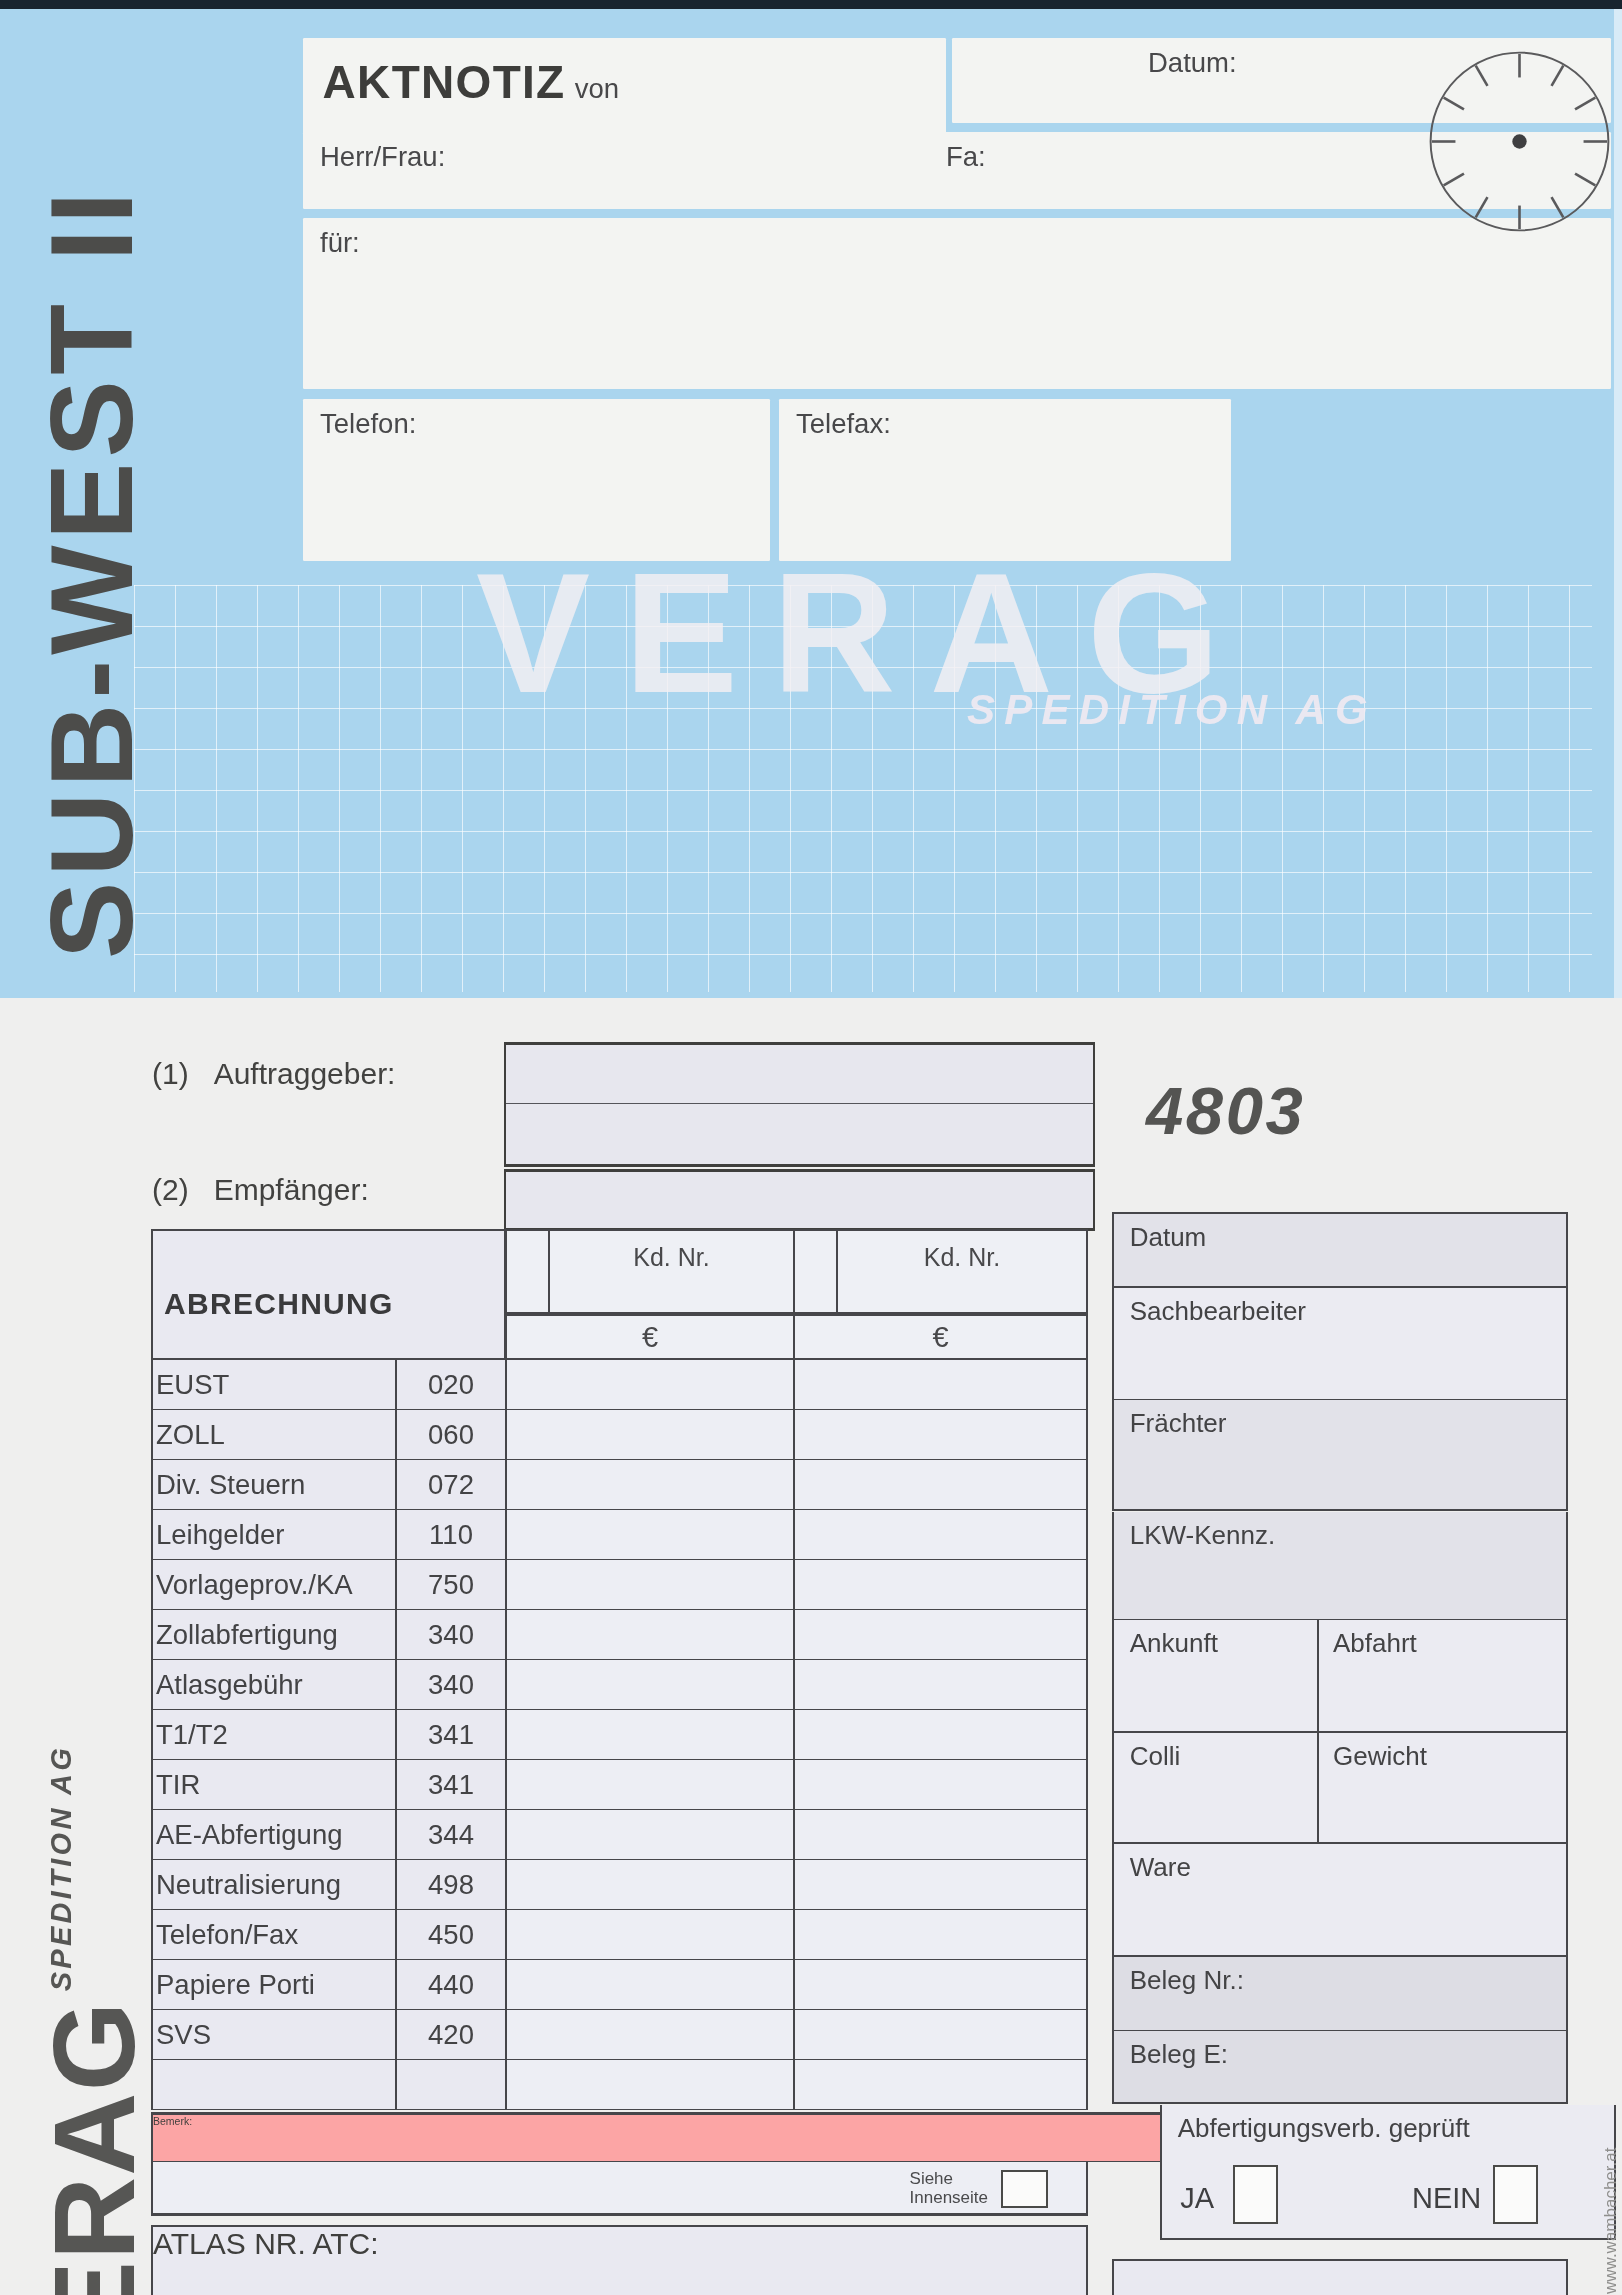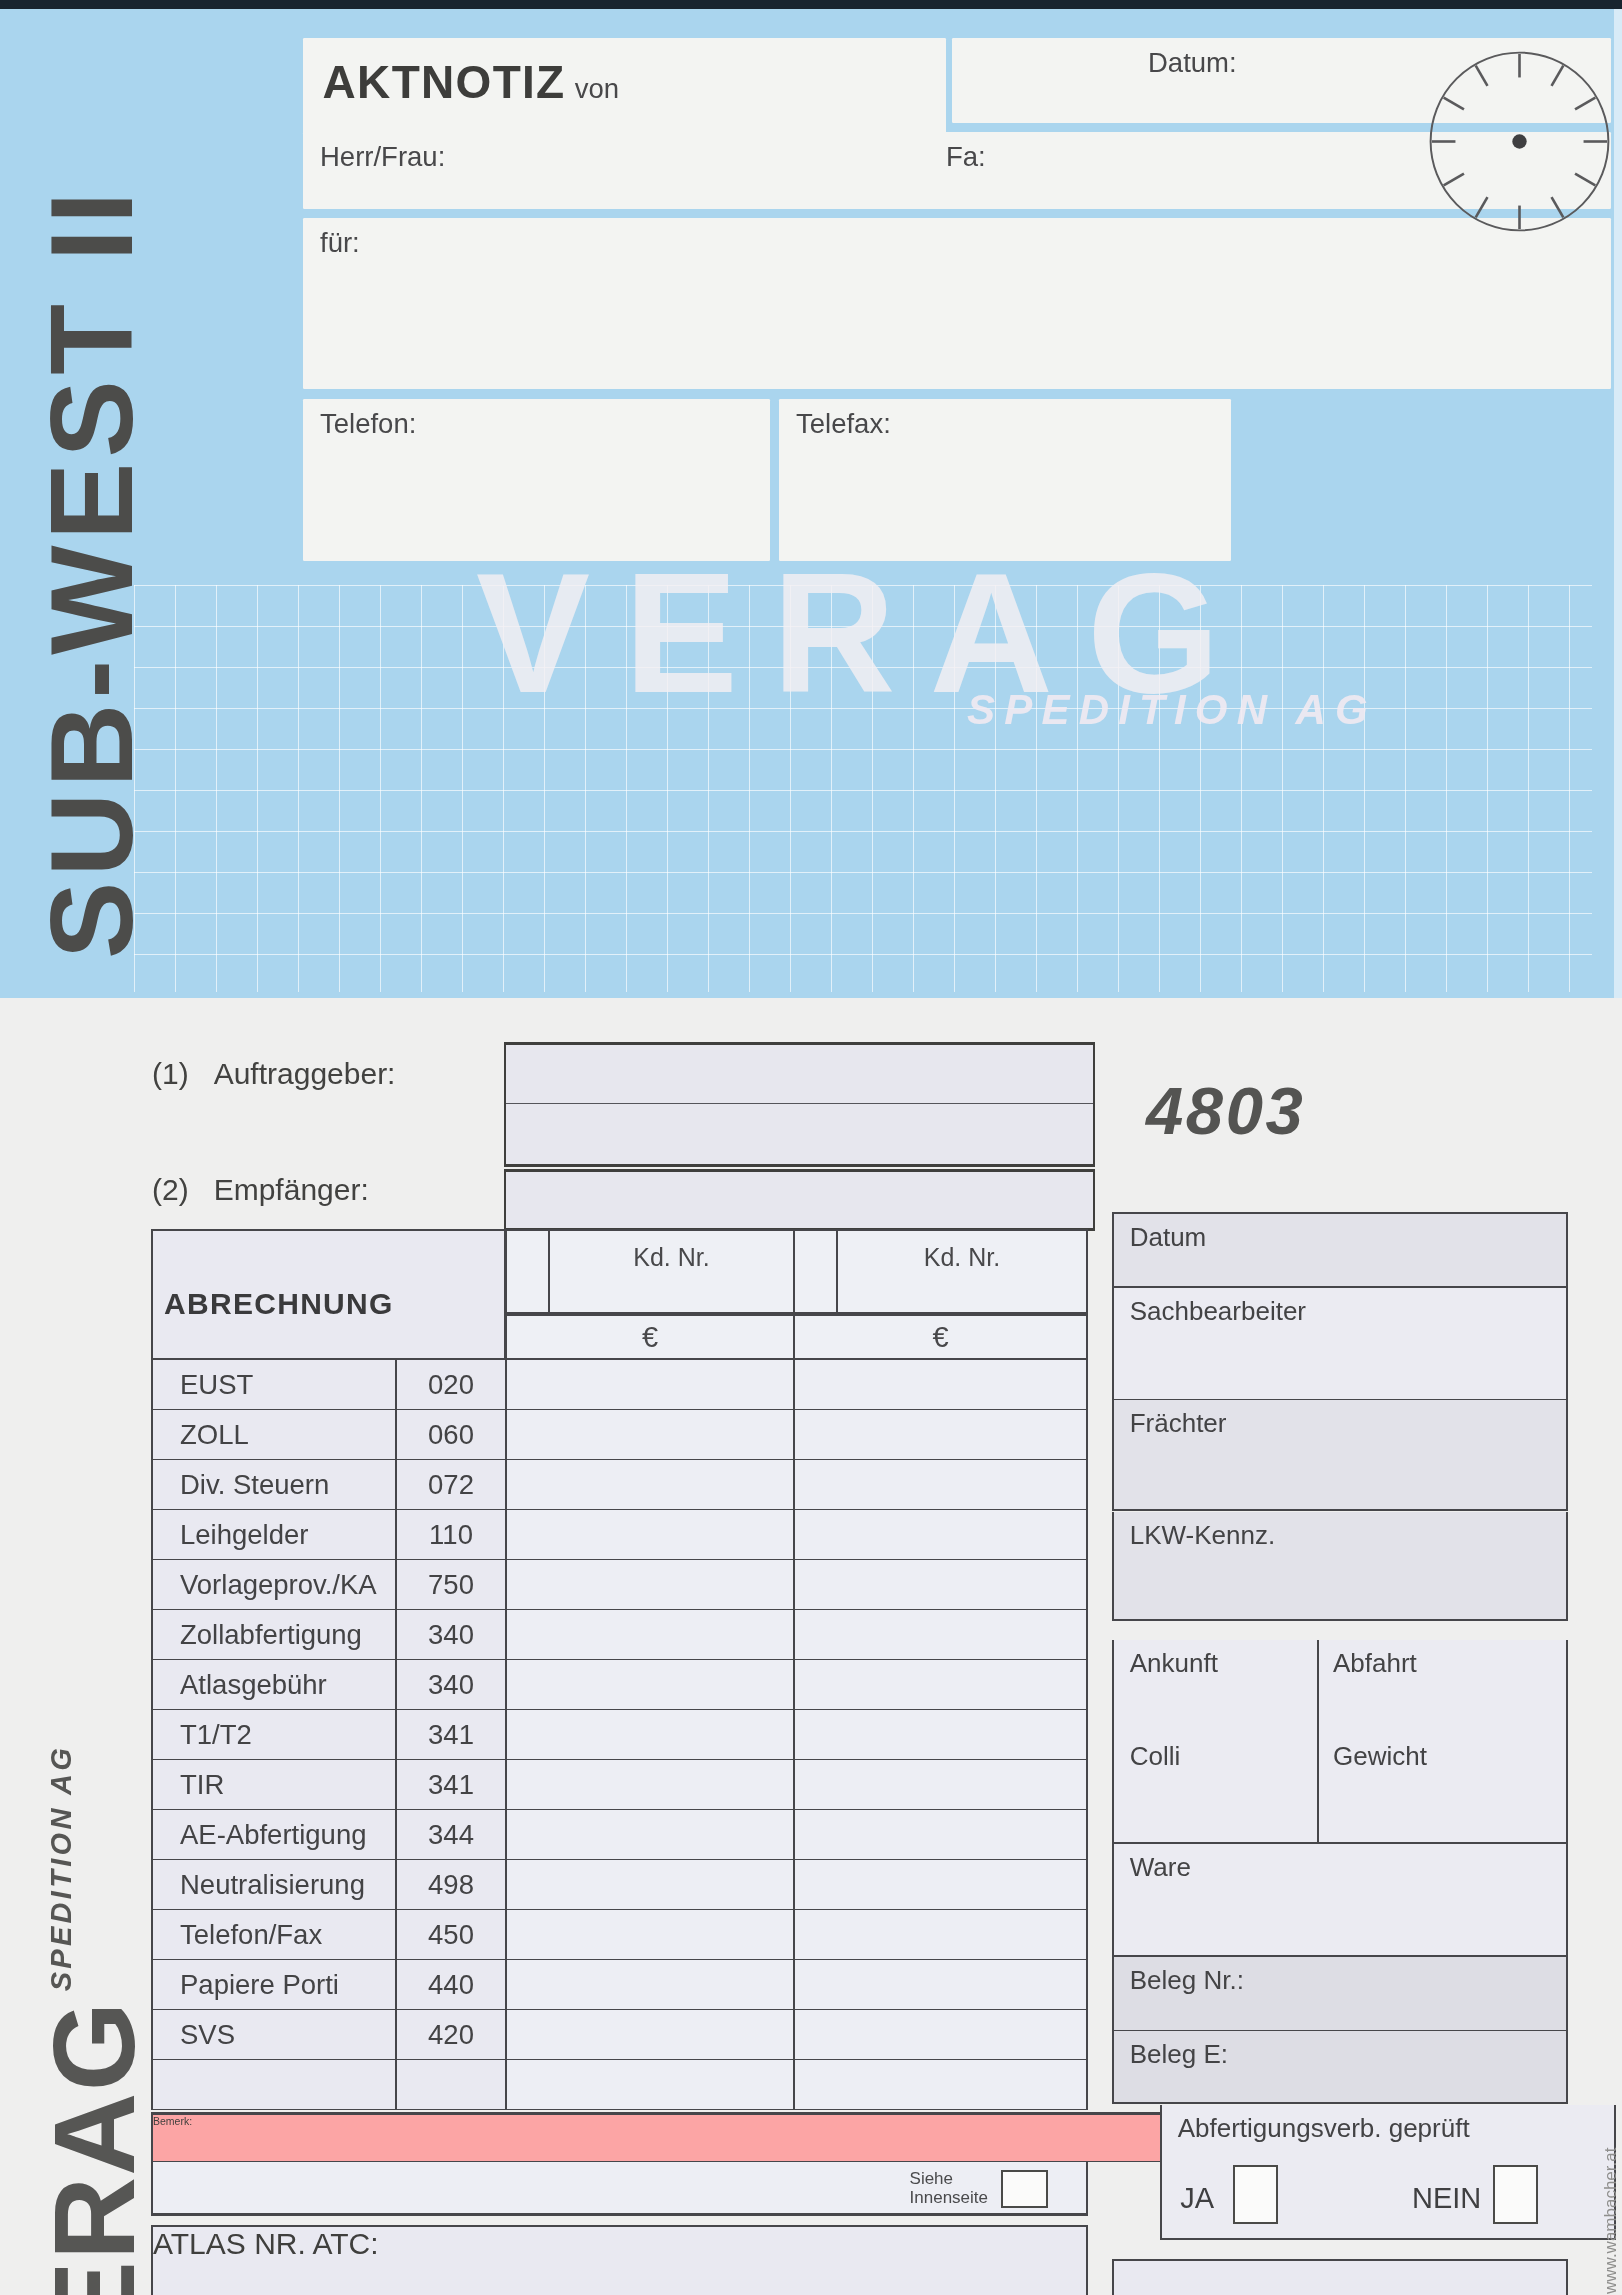--- a/index.html
+++ b/index.html
@@ -51,21 +51,21 @@
   .addr-split{position:absolute;left:0;right:0;top:58px;height:1.3px;background:#55555a;}
   
   .tbl{position:absolute;left:151px;top:1229px;width:937px;}
   .cell{position:absolute;background:#e9e9f1;border:2px solid #46464a;box-sizing:border-box;}
   .cell.light{background:#eef0f5;}
   .abrech-lbl{position:absolute;width:100%;top:56px;font-size:30px;font-weight:700;letter-spacing:1.3px;color:#3a3a3c;padding-left:11px;}
   .ctr{position:absolute;width:100%;text-align:center;font-size:25px;color:#48484a;}
   .t-rows{position:absolute;left:0;top:131px;width:937px;display:flex;flex-direction:column;}
   .t-row{display:flex;height:50px;box-sizing:border-box;}
   .t-row>div{box-sizing:border-box;border:1.3px solid #46464a;border-top:none;background:#e9e9f1;display:flex;align-items:center;}
-  .t-row .c0{width:245px;border-left-width:2.6px;padding-left:27px;font-size:27.5px;color:#434345;}
+  .t-row .c0{width:245px;border-left-width:2.6px;padding-left:3px;font-size:27.5px;color:#434345;}
   .t-row .c1{width:110px;justify-content:center;font-size:27.5px;color:#434345;}
   .t-row .c2{width:288px;background:#edeef4;}
   .t-row .c3{width:294px;border-right-width:2.6px;background:#edeef4;}
   .bemerk-box{position:absolute;left:0;top:883px;width:1029px;height:50px;background:#fca5a5;border:2px solid #46464a;border-width:3.3px 2.6px 1.3px 2.6px;box-sizing:border-box;}
   .siehe-box{position:absolute;left:0;top:933px;width:937px;height:54px;background:#edeef4;border:2px solid #46464a;border-width:0 2.6px 3.3px 2.6px;box-sizing:border-box;}
   .siehe-txt{position:absolute;right:98px;top:6.5px;font-size:17px;line-height:1.15;text-align:left;color:#4a4a4c;}
   .siehe-cb{position:absolute;right:38px;top:7.9px;width:43px;height:34px;border-width:2px;}
   .atlas-box{position:absolute;left:0;top:996px;width:937px;height:122px;background:#e9e9f1;border:2.6px solid #46464a;box-sizing:border-box;}
   .atlas-box .c-lbl{font-size:30px;top:31px;}
   
@@ -297,21 +297,21 @@
     </div>
     <div class="p-row fill-b" style="top:76px;height:113px;">
       <div class="c-lbl">Sachbearbeiter</div>
     </div>
     <div class="p-row fill-a" style="top:188px;height:111px;">
       <div class="c-lbl">Frächter</div>
     </div>
     <div class="p-row fill-a" style="top:300px;height:109px;">
       <div class="c-lbl">LKW-Kennz.</div>
     </div>
-    <div class="p-row fill-b" style="top:428px;height:113px;">
+    <div class="p-row fill-b" style="top:408px;height:113px;">
       <div class="c-lbl">Ankunft</div>
       <div class="p-split"></div>
       <div class="c-lbl2">Abfahrt</div>
     </div>
     <div class="p-row fill-b" style="top:521px;height:111px;">
       <div class="c-lbl">Colli</div>
       <div class="p-split"></div>
       <div class="c-lbl2">Gewicht</div>
     </div>
     <div class="p-row fill-b" style="top:632px;height:113px;">

